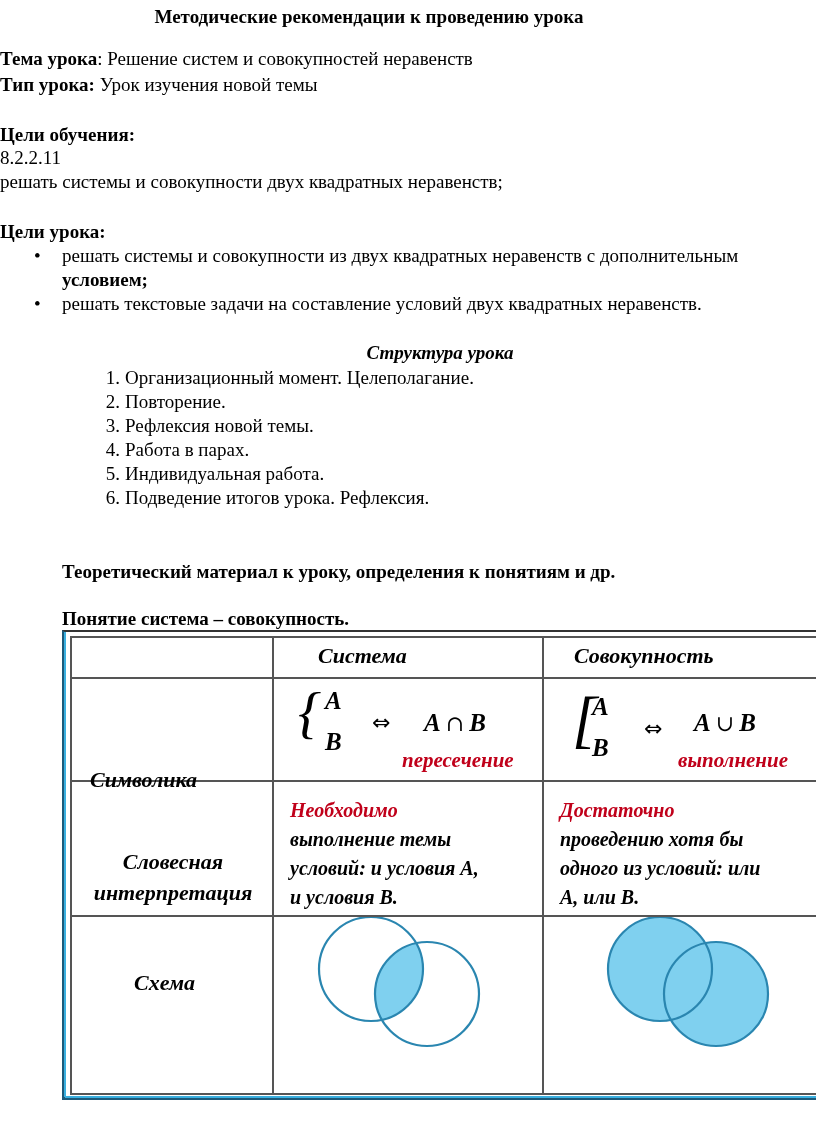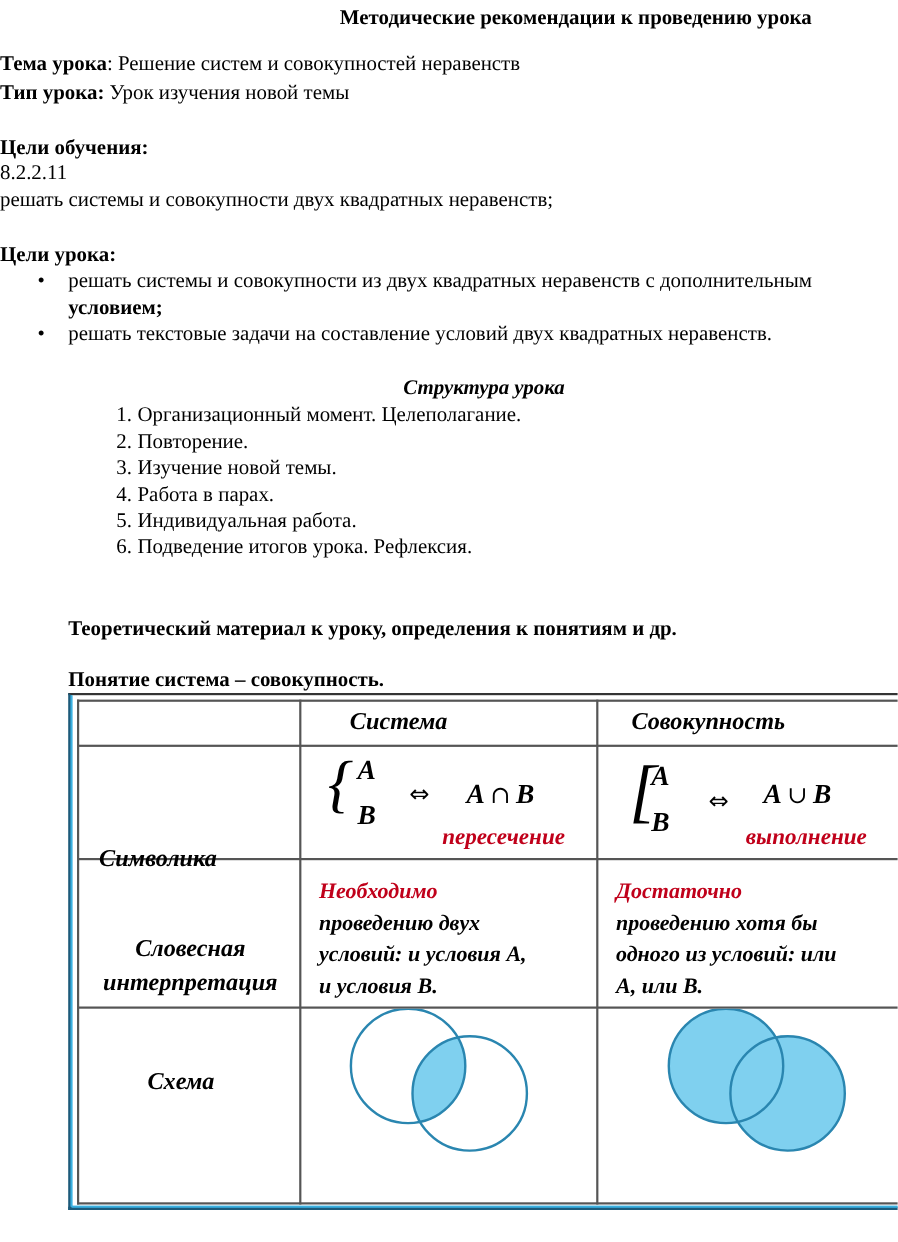--- a/index.html
+++ b/index.html
@@ -1,19 +1,19 @@
 <!DOCTYPE html>
 <html><head>
 <meta charset="utf-8">
 <style>
   * { margin: 0; padding: 0; box-sizing: border-box; }
   html, body { width: 816px; height: 1129px; background: #ffffff; overflow: hidden; }
   body { position: relative; font-family: "Liberation Serif", serif; color: #000; font-size: 19px; }
   .abs { position: absolute; white-space: nowrap; }
-  .title { top: 6px; left: 0; width: 738px; text-align: right; font-weight: bold; font-size: 19px; }
+  .title { top: 6px; left: 0; width: 738px; text-align: center; font-weight: bold; font-size: 19px; }
   .b { font-weight: bold; font-family: Liberation Serif, serif; }
   .line { left: 0; font-size: 19px; }
   .bullet { left: 34px; font-size: 19px; }
   .bullet-text { left: 62px; font-size: 19px; }
   .struct-title { top: 342px; left: 0; width: 880px; text-align: center; font-weight: bold; font-style: italic; font-size: 19px; }
   .num { left: 98px; width: 22px; text-align: right; font-size: 19px; }
   .numtext { left: 125px; font-size: 19px; }
 
   
   .tbl-outer { position: absolute; left: 62px; top: 630px; width: 770px; height: 470px;
@@ -56,21 +56,21 @@
 <div class="abs bullet" style="top:293px;">•</div>
 <div class="abs bullet-text" style="top:293px;">решать текстовые задачи на составление условий двух квадратных неравенств.</div>
 
 <div class="abs struct-title">Структура урока</div>
 
 <div class="abs num" style="top:367px;">1.</div>
 <div class="abs numtext" style="top:367px;">Организационный момент. Целеполагание.</div>
 <div class="abs num" style="top:391px;">2.</div>
 <div class="abs numtext" style="top:391px;">Повторение.</div>
 <div class="abs num" style="top:415px;">3.</div>
-<div class="abs numtext" style="top:415px;">Изучение новой темы.</div>
+<div class="abs numtext" style="top:415px;">Рефлексия новой темы.</div>
 <div class="abs num" style="top:439px;">4.</div>
 <div class="abs numtext" style="top:439px;">Работа в парах.</div>
 <div class="abs num" style="top:463px;">5.</div>
 <div class="abs numtext" style="top:463px;">Индивидуальная работа.</div>
 <div class="abs num" style="top:487px;">6.</div>
 <div class="abs numtext" style="top:487px;">Подведение итогов урока. Рефлексия.</div>
 
 <div class="abs b" style="top:561px; left:62px;">Теоретический материал к уроку, определения к понятиям и др.</div>
 <div class="abs b" style="top:608px; left:62px;">Понятие система – совокупность.</div>
 
@@ -109,21 +109,21 @@
 </div>
 <div class="cell red" style="left:678px; top:748px; font-size:21px;">выполнение</div>
 
 <div class="cell rowlbl" style="left:74px; top:814px; width:198px;">
   <div>Словесная</div>
   <div>интерпретация</div>
 </div>
 
 <div class="cell interp" style="left:290px; top:796px;">
   <div class="red">Необходимо</div>
-  <div>проведению двух</div>
+  <div>выполнение темы</div>
   <div>условий: и условия А,</div>
   <div>и условия В.</div>
 </div>
 
 <div class="cell interp" style="left:560px; top:796px;">
   <div class="red">Достаточно</div>
   <div>проведению хотя бы</div>
   <div>одного из условий: или</div>
   <div>А, или В.</div>
 </div>

